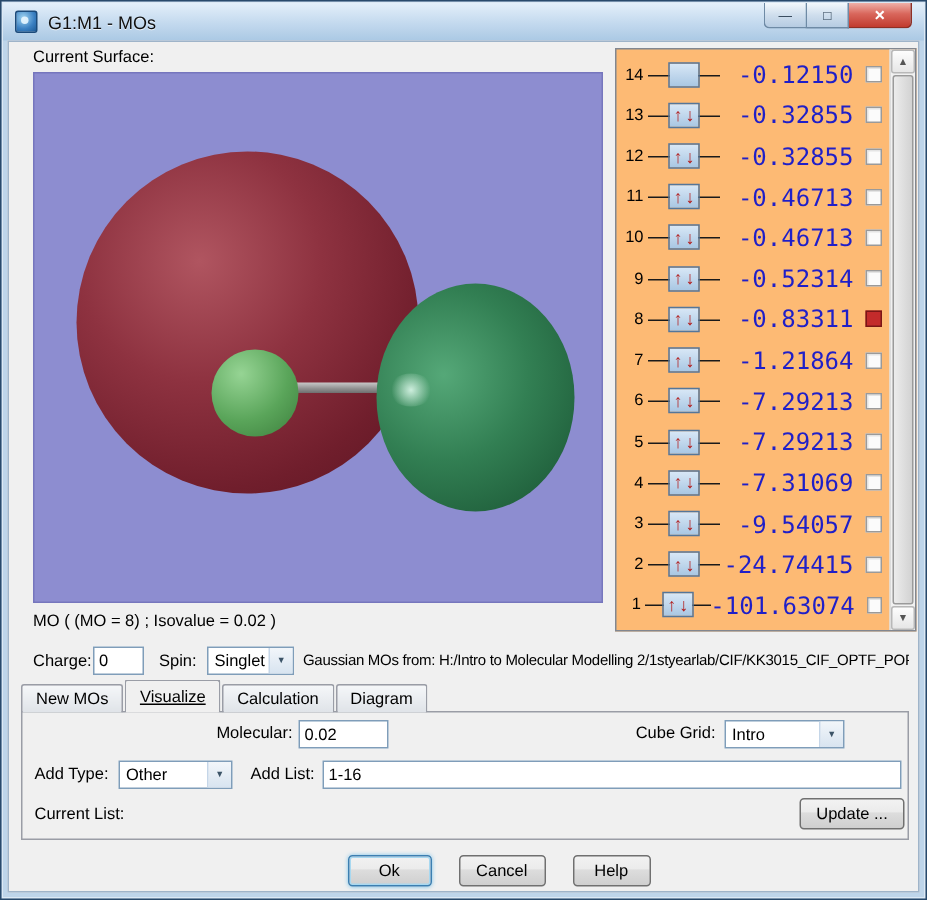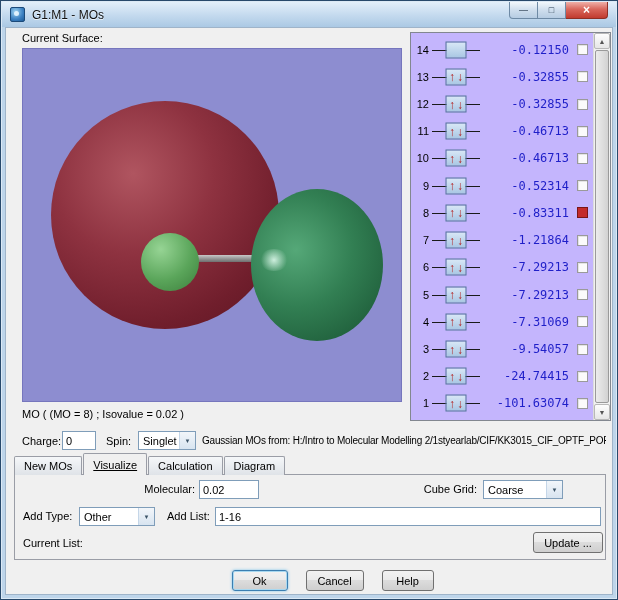--- a/index.html
+++ b/index.html
@@ -30,30 +30,30 @@
     background:linear-gradient(#c8c8c8,#8f8f8f 60%,#6f6f6f); }
   .green-lobe { position:absolute; left:228px; top:140px; width:132px; height:152px; border-radius:50%;
     background:radial-gradient(circle at 34% 40%, #55a878 0%, #327f53 45%, #20603c 82%, #184d30 100%); }
   .lobe-glint { position:absolute; left:236px; top:200px; width:30px; height:22px; border-radius:50%;
     background:radial-gradient(circle, #cdeedd 0%, rgba(205,238,221,0) 70%); }
   .atom { position:absolute; left:118px; top:184px; width:58px; height:58px; border-radius:50%;
     background:radial-gradient(circle at 34% 28%, #96d494 0%, #5aa55a 55%, #3c7e3c 100%); }
   .caption { position:absolute; left:16px; top:380px; font-size:11px; color:#000; }
 
   
-  .mo-panel { position:absolute; left:404px; top:4px; width:201px; height:389px; background:#c4b5fd; border:1px solid #828790; }
+  .mo-panel { position:absolute; left:404px; top:4px; width:201px; height:389px; background:#fdba74; border:1px solid #828790; }
   .mo-rows { position:absolute; left:0; top:1px; bottom:1px; right:17px; display:flex; flex-direction:column; padding:2px 0; }
   .mo-row { flex:1; display:flex; align-items:center; }
   .mo-num { width:21px; text-align:right; font-size:11px; padding-right:3px; }
   .mo-level { position:relative; width:48px; height:20px; }
   .mo-line { position:absolute; left:0; right:0; top:50%; border-top:1px solid #1a1a1a; }
   .orb-box { position:absolute; left:50%; top:50%; transform:translate(-50%,-50%); width:21px; height:17px;
     background:linear-gradient(#d8e7f6, #a9c7e3); border:1px solid #54769a; display:flex; align-items:center; justify-content:center; }
   .orb-box span { font-size:12px; line-height:12px; color:#b22020; width:8px; text-align:center; font-weight:bold; }
-  .mo-energy { flex:1; text-align:right; padding-right:8px; font-family:"DejaVu Sans Mono", monospace; font-size:12px; color:#1f1fc8; white-space:nowrap; }
+  .mo-energy { flex:1; text-align:right; padding-right:8px; font-family:"DejaVu Sans Mono", monospace; font-size:16px; color:#1f1fc8; white-space:nowrap; }
   .mo-cb { width:11px; height:11px; margin-right:5px; background:#fbfbfb; border:1px solid #9a9a9a; box-shadow:inset 1px 1px 0 #e4e4e4; }
   .mo-cb.selected { background:#c32b2b; border-color:#7a1616; box-shadow:none; }
   .scrollbar { position:absolute; right:0; top:0; bottom:0; width:17px; background:#f1f1f1; border-left:1px solid #dcdcdc; }
   .scroll-btn { position:absolute; left:0; width:16px; height:16px; display:flex; align-items:center; justify-content:center;
     font-size:7px; color:#555; background:linear-gradient(#fdfdfd,#e6e6e6); border:1px solid #b8b8b8; border-radius:2px; margin:0 0 0 0; }
   .scroll-btn.up { top:0; }
   .scroll-btn.down { bottom:0; }
   .scroll-thumb { position:absolute; left:1px; right:1px; top:17px; bottom:17px;
     background:linear-gradient(90deg,#ececec,#d2d2d2); border:1px solid #9a9a9a; border-radius:2px; }
 
@@ -314,21 +314,21 @@
       <div class="tab active">Visualize</div>
       <div class="tab">Calculation</div>
       <div class="tab">Diagram</div>
     </div>
 
     <div class="tabpanel">
       <div class="lbl" style="left:120px; top:8px; width:60px; text-align:right;">Molecular:</div>
       <input class="tbox" style="left: 184px; top: 5px; width: 60px;" value="0.02">
       <div class="lbl" style="left:400px; top:8px; width:62px; text-align:right;">Cube Grid:</div>
       <div class="combo" style="left:468px; top:5px; width:80px;">
-        <span class="val">Coarse</span>
+        <span class="val">Intro</span>
         <span class="arrow">▼</span>
       </div>
 
       <div class="lbl" style="left:8px; top:35px;">Add Type:</div>
       <div class="combo" style="left:64px; top:32px; width:76px;">
         <span class="val">Other</span>
         <span class="arrow">▼</span>
       </div>
       <div class="lbl" style="left:152px; top:35px;">Add List:</div>
       <input class="tbox" style="left: 200px; top: 32px; width: 386px;" value="1-16">

